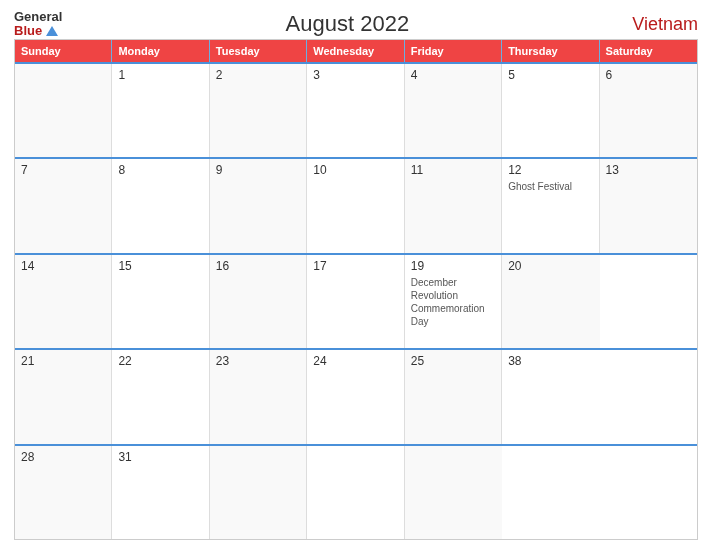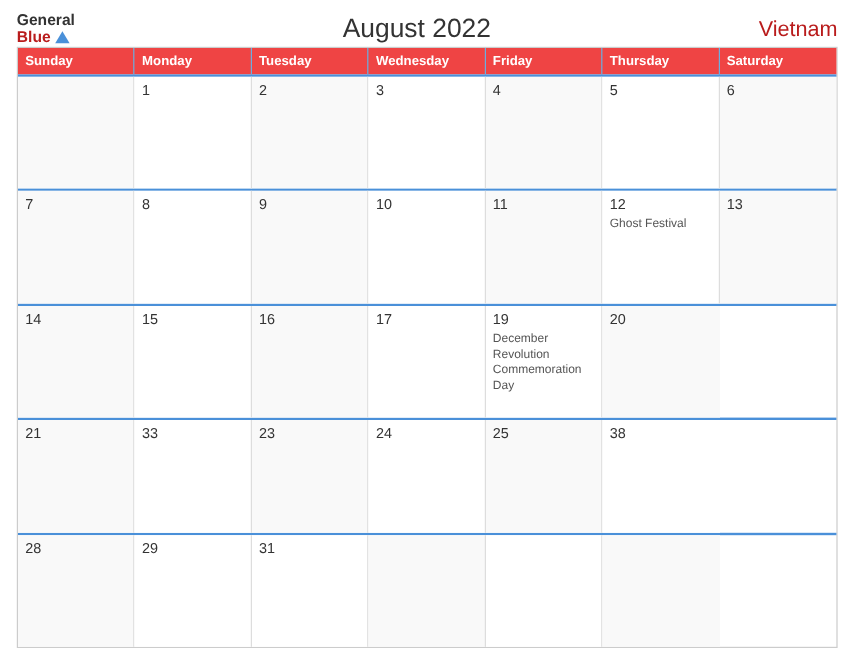--- a/index.html
+++ b/index.html
@@ -217,41 +217,38 @@
           </div>
           <div class="cal-cell">
             <div class="day-num">20</div>
           </div>
         </div>
         <div class="cal-week">
           <div class="cal-cell">
             <div class="day-num">21</div>
           </div>
           <div class="cal-cell alt-bg">
-            <div class="day-num">33</div>
+            <div class="day-num">22</div>
           </div>
           <div class="cal-cell">
             <div class="day-num">23</div>
           </div>
           <div class="cal-cell alt-bg">
             <div class="day-num">24</div>
           </div>
           <div class="cal-cell">
             <div class="day-num">25</div>
           </div>
           <div class="cal-cell alt-bg">
             <div class="day-num">38</div>
           </div>
         </div>
         <div class="cal-week">
           <div class="cal-cell">
             <div class="day-num">28</div>
-          </div>
-          <div class="cal-cell alt-bg">
-            <div class="day-num">29</div>
           </div>
           <div class="cal-cell alt-bg">
             <div class="day-num">31</div>
           </div>
           <div class="cal-cell"></div>
           <div class="cal-cell alt-bg"></div>
           <div class="cal-cell"></div>
         </div>
       </div>
   </div>

